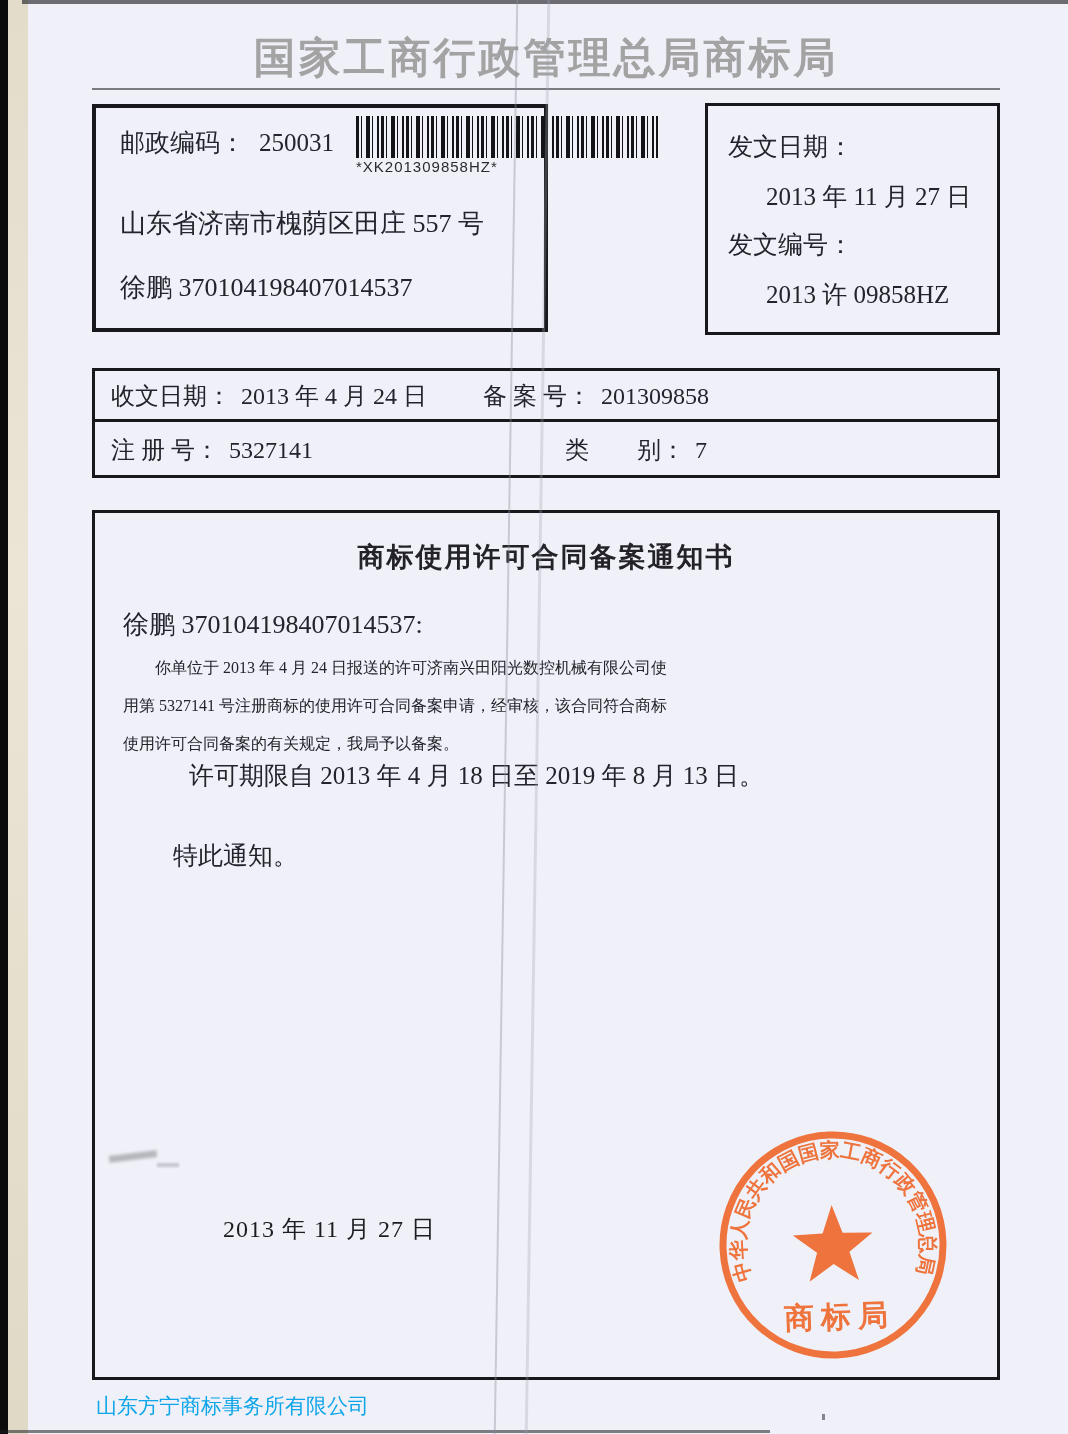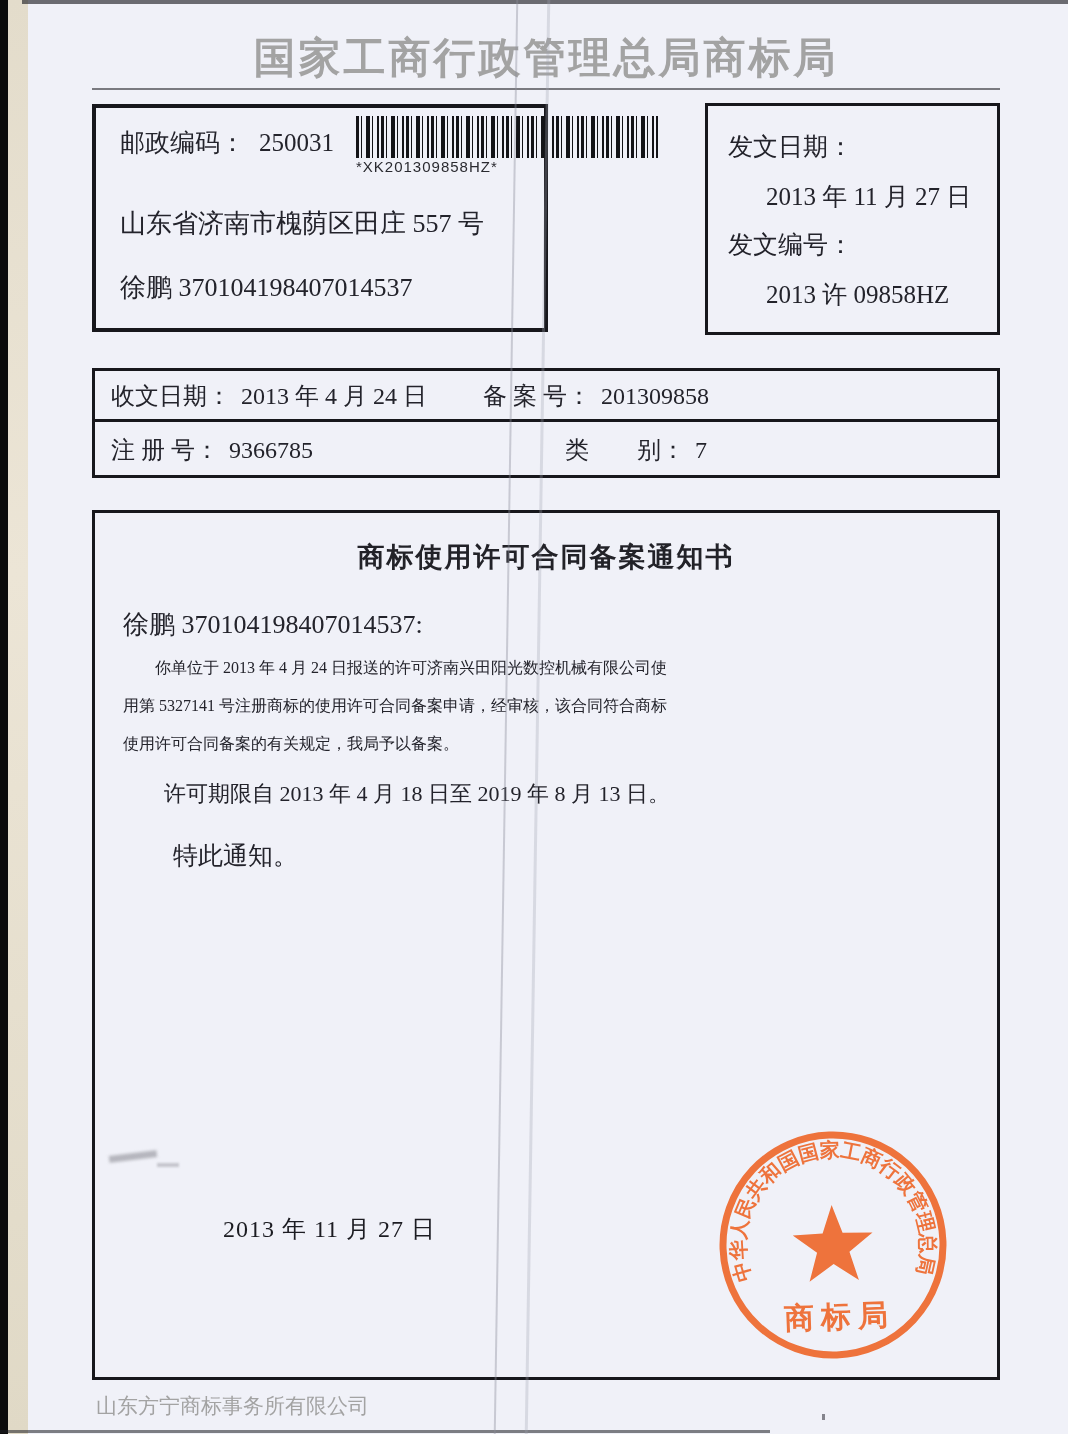--- a/index.html
+++ b/index.html
@@ -79,40 +79,40 @@
 
   .notice-title{
     position:absolute;left:0;top:26px;width:100%;
     text-align:center;font-size:27px;font-weight:bold;letter-spacing:2px;
     color:#222228;
   }
   .addressee{position:absolute;left:28px;top:94px;font-size:26px;white-space:nowrap;}
   .notice-paragraph{position:absolute;left:28px;top:136px;width:852px;font-size:16px;}
   .para-line{line-height:38px;white-space:nowrap;}
   .para-line:first-child{text-indent:2em;}
-  .license-period{position:absolute;left:25px;top:246px;width:852px;font-size:22px;text-indent:2em;white-space:nowrap;margin-top:20px;}
+  .license-period{position:absolute;left:44px;top:246px;width:852px;font-size:25px;text-indent:2em;white-space:nowrap;}
   .closing{position:absolute;left:28px;top:326px;font-size:25px;text-indent:2em;white-space:nowrap;}
 
   .stamp{position:absolute;left:618px;top:612px;opacity:.93;transform:rotate(-2deg);}
   .stamp-date{
     position:absolute;left:128px;top:700px;width:224px;
     font-size:24px;color:#1c1c22;letter-spacing:1px;white-space:nowrap;z-index:5;
   }
   .smudge{
     position:absolute;left:14px;top:640px;width:48px;height:7px;
     background:rgba(110,110,120,.45);filter:blur(1.5px);transform:rotate(-7deg);
   }
   .smudge2{
     position:absolute;left:62px;top:650px;width:22px;height:4px;
     background:rgba(120,120,130,.35);filter:blur(1px);
   }
   .speck{position:absolute;left:822px;top:1414px;width:3px;height:6px;background:rgba(60,60,70,.6);}
 
   .footer-company{
-    position:absolute;left:96px;top:1392px;font-size:21px;color:#a3a3a3;white-space:nowrap;text-align:center;
+    position:absolute;left:96px;top:1392px;font-size:21px;color:#0ea5e9;white-space:nowrap;text-align:center;
   }
 </style>
 </head>
 <body>
 
 <div class="canvas">
   <div class="edge-cream"></div>
   <div class="paper"></div>
   <div class="edge-top"></div>
   <div class="edge-bottom"></div>
@@ -138,21 +138,21 @@
     <div class="lbl d3">发文编号：</div>
     <div class="val d4">2013 许 09858HZ</div>
   </div>
 
   <div class="box meta-box">
     <div class="meta-row row1">
       <span class="pair1"><span>收文日期：</span><span class="v">2013 年 4 月 24 日</span></span>
       <span class="pair2"><span>备 案 号：</span><span class="v">201309858</span></span>
     </div>
     <div class="meta-row row2">
-      <span class="pair1"><span>注 册 号：</span><span class="v">9366785</span></span>
+      <span class="pair1"><span>注 册 号：</span><span class="v">5327141</span></span>
       <span class="pair2"><span>类　　别：</span><span class="v">7</span></span>
     </div>
   </div>
 
   <div class="box notice-box">
     <div class="notice-title">商标使用许可合同备案通知书</div>
     <div class="addressee">徐鹏 370104198407014537:</div>
     <div class="notice-paragraph">
       <div class="para-line">你单位于 2013 年 4 月 24 日报送的许可济南兴田阳光数控机械有限公司使</div>
       <div class="para-line">用第 5327141 号注册商标的使用许可合同备案申请，经审核，该合同符合商标</div>

